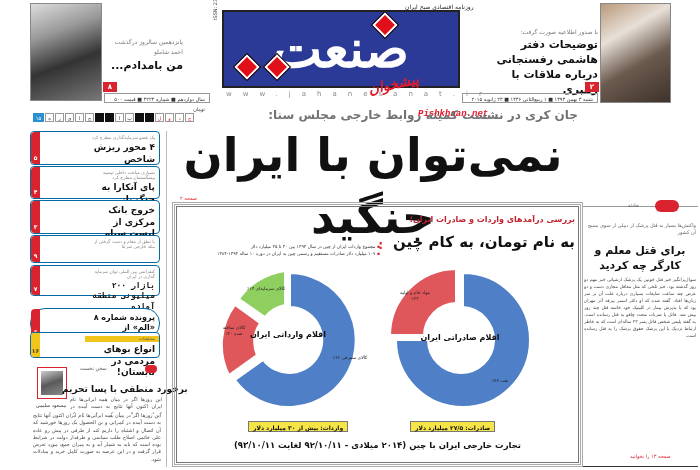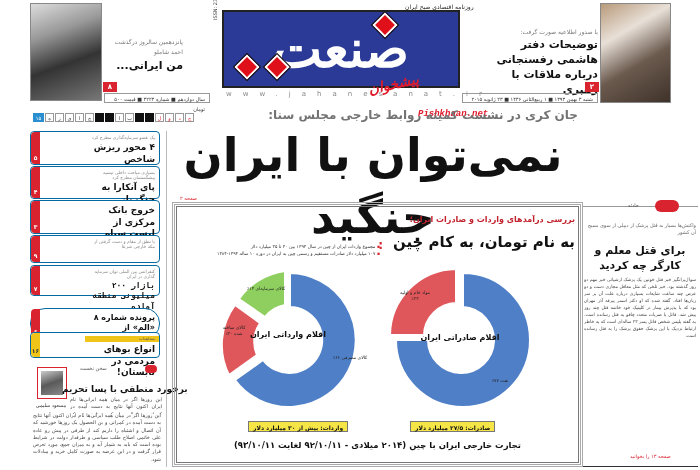--- a/index.html
+++ b/index.html
@@ -74,21 +74,21 @@
   .rc-bottom-rule { left: 583px; top: 466px; width: 115px; height: 1px; background: #333; }
 
   .vline { width: 1px; background: #bbb; }
 </style>
 </head>
 <body>
 
 <div class="abs photo photo-left"></div>
 <div class="abs teaser" style="left:105px;top:38px;width:78px;">پانزدهمین سالروز درگذشت</div>
 <div class="abs teaser" style="left:105px;top:48px;width:78px;">احمد شاملو</div>
-<div class="abs teaser-title" style="left:105px;top:59px;width:78px;">من ایرانی...</div>
+<div class="abs teaser-title" style="left:105px;top:59px;width:78px;">من بامدادم...</div>
 <div class="abs red-tag" style="left:103px;top:82px;">۸</div>
 <div class="abs dateline" style="left:104px;top:93px;width:106px;">سال دوازدهم ■ شماره ۳۲۲۳ ■ قیمت ۵۰۰ تومان</div>
 
 <div class="abs issn">ISSN: 2345-2765</div>
 
 <div class="abs logo">
   <div class="logo-word">صنعت</div>
   <div class="diamond" style="left:152px;top:4px;"></div>
   <div class="diamond" style="left:14px;top:46px;"></div>
   <div class="diamond" style="left:44px;top:46px;"></div>

